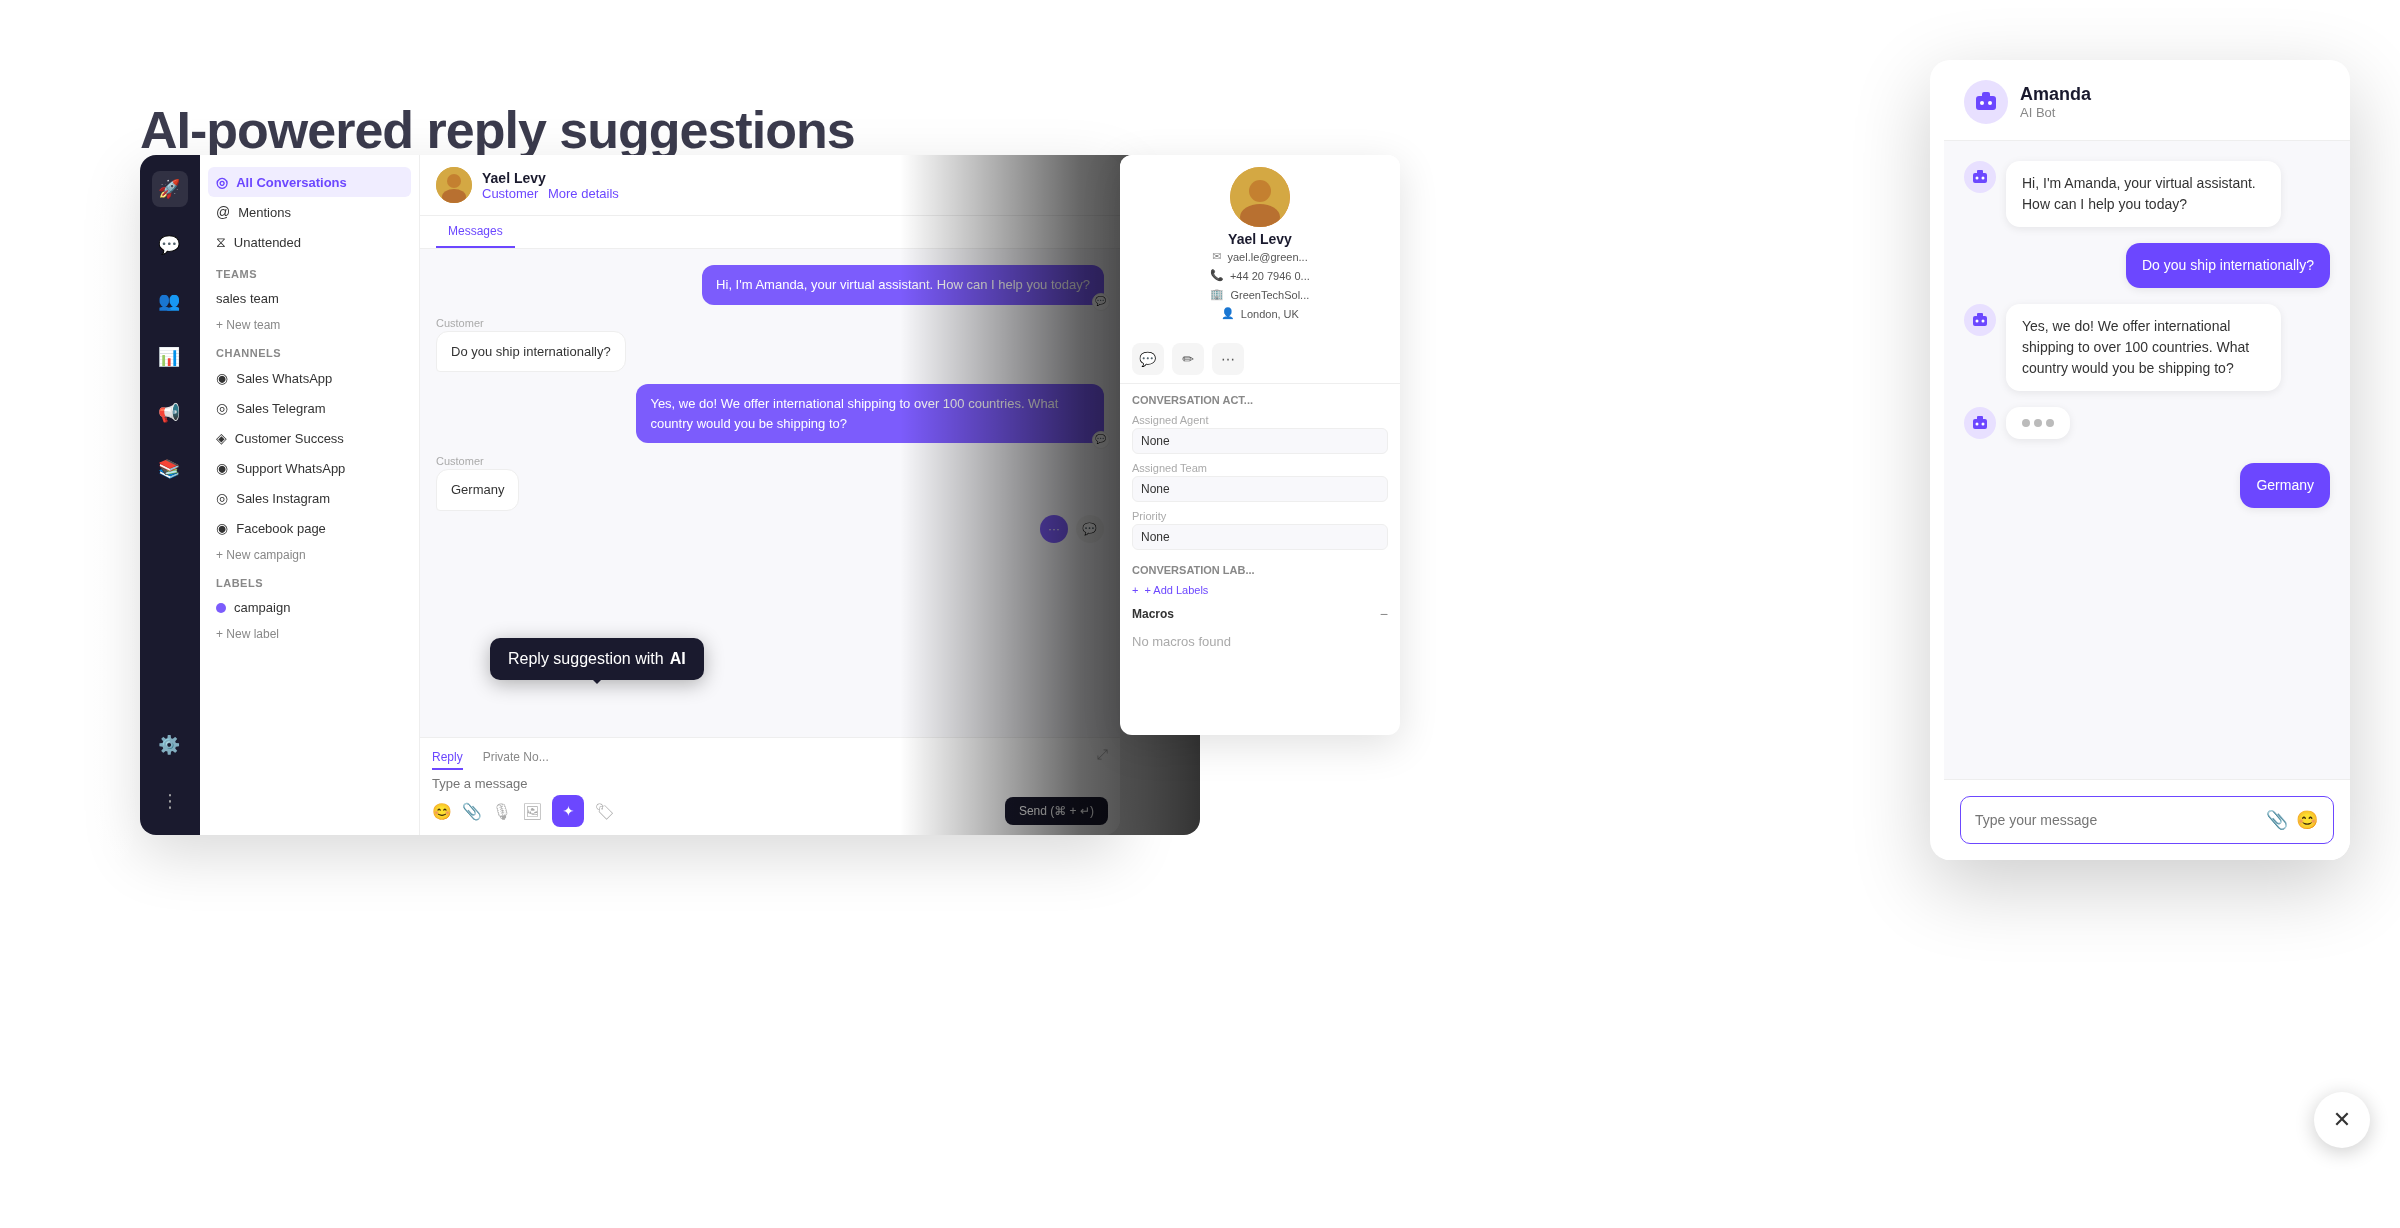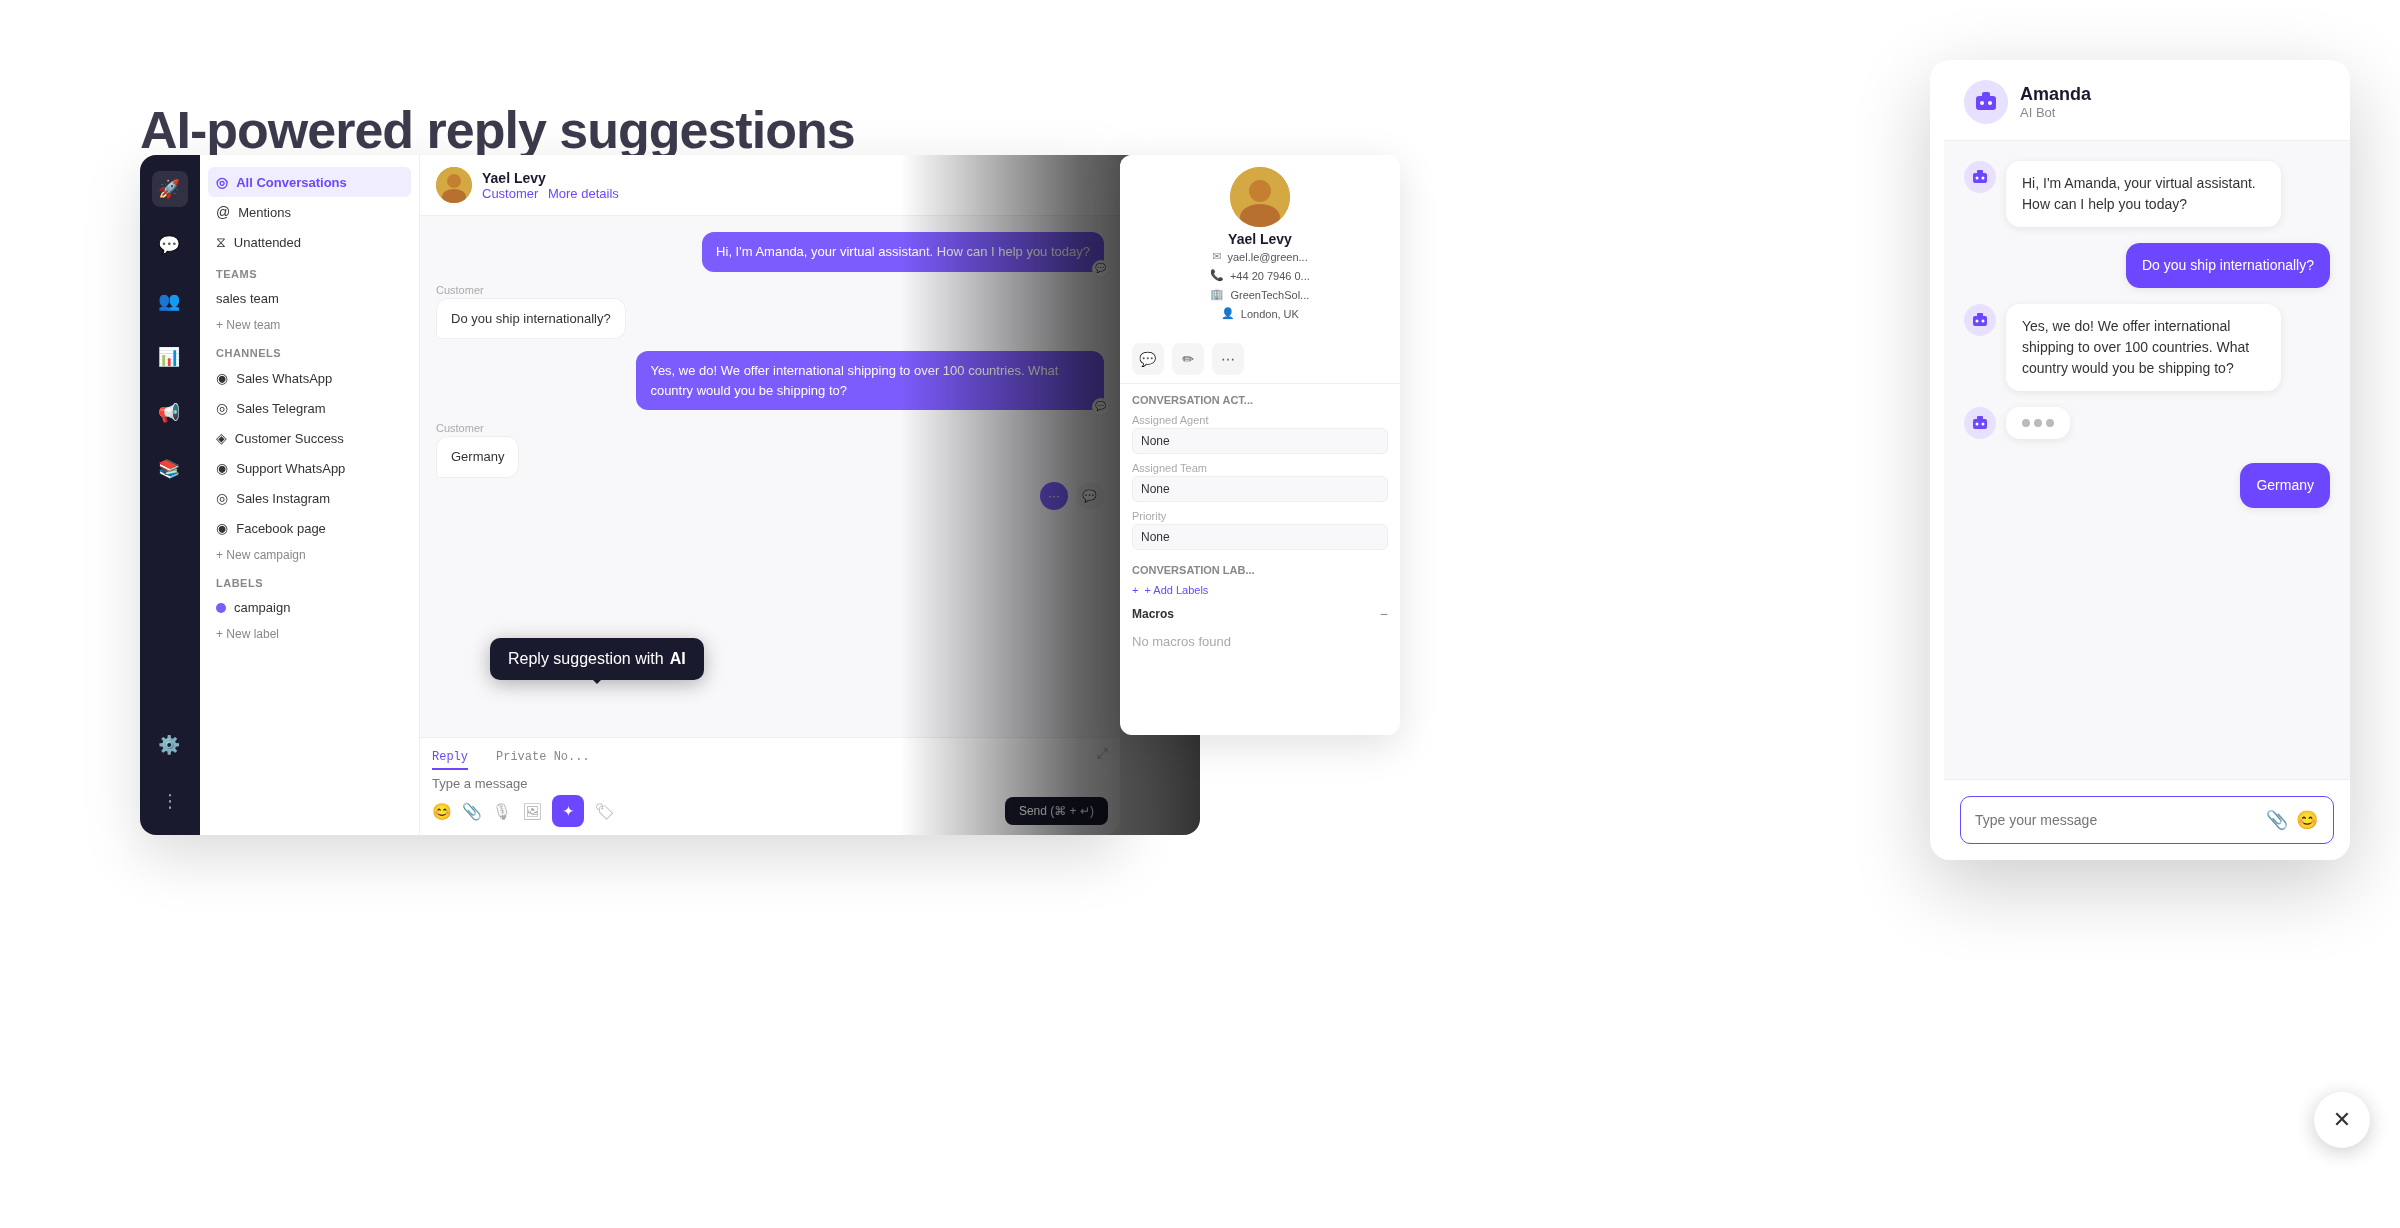--- a/index.html
+++ b/index.html
@@ -272,23 +272,22 @@
     }
 
     
     .reply-area {
       background: #fff;
       border-top: 1px solid #eee;
       padding: 8px 12px;
     }
     .reply-tabs {
       display: flex;
-      gap: 28px;
+      gap: 20px;
       margin-bottom: 6px;
-      font-family: Liberation Mono, monospace;
     }
     .reply-tab {
       font-size: 12px;
       color: #888;
       cursor: pointer;
       padding: 4px 0;
     }
     .reply-tab.active {
       color: #6c47ff;
       border-bottom: 2px solid #6c47ff;
@@ -749,20 +748,23 @@
       </div>
       <div class="chat-header-info">
         <div class="chat-header-name">Yael Levy</div>
         <div class="chat-header-sub">
           <span>Customer</span>
           <span style="margin-left:6px;">More details</span>
         </div>
       </div>
     </div>
 
+    <div class="chat-tabs">
+      <div class="chat-tab active">Messages</div>
+    </div>
 
     <div class="messages-area">
 
       <div class="msg-row right">
         <div class="msg-bubble bot" style="position:relative;">
           Hi, I'm Amanda, your virtual assistant. How can I help you today?
           <div class="msg-icon">💬</div>
         </div>
       </div>
 

